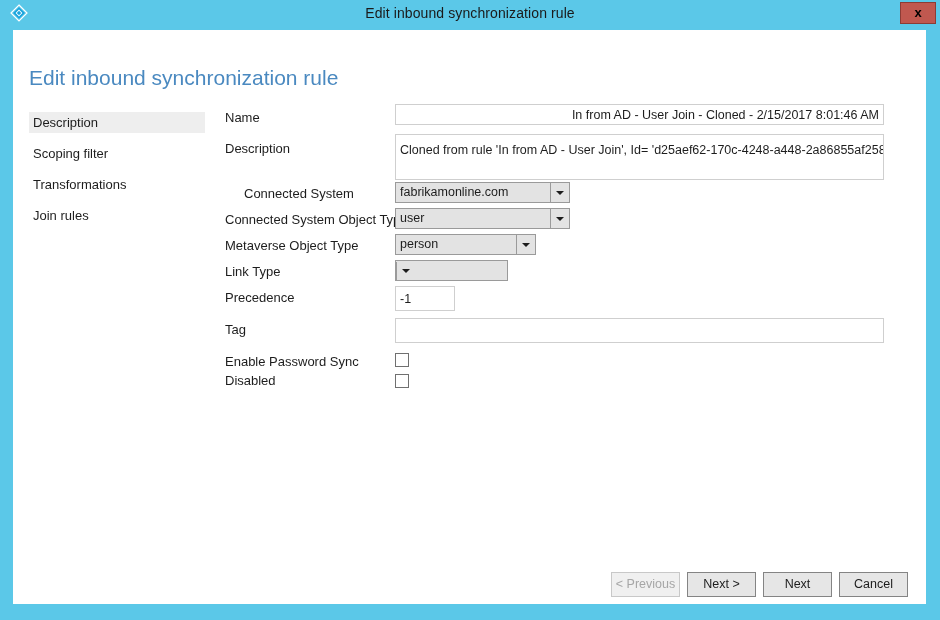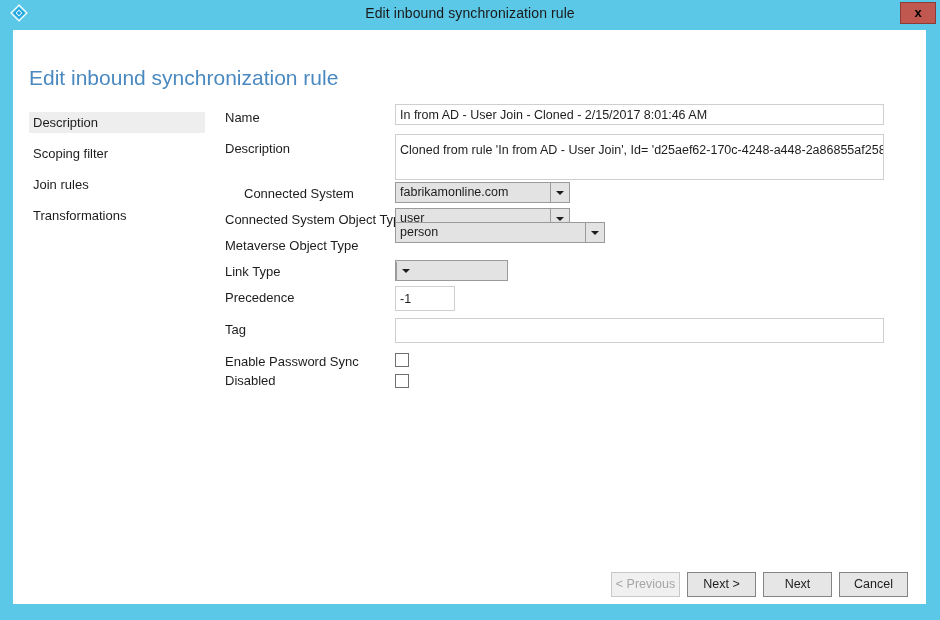--- a/index.html
+++ b/index.html
@@ -238,46 +238,46 @@
     <div id="close-button">x</div>
   </div>
 
   <div id="client">
 
     <div id="page-title">Edit inbound synchronization rule</div>
 
     <div id="sidebar">
       <div class="nav-item selected">Description</div>
       <div class="nav-item">Scoping filter</div>
+      <div class="nav-item">Transformations</div>
       <div class="nav-item">Join rules</div>
-      <div class="nav-item">Transformations</div>
     </div>
 
     <div id="form">
 
       <div class="f-label" style="left:212px; top:80px;">Name</div>
-      <input class="txt f-field" type="text" style="left: 382px; top: 74px; width: 489px; height: 21px;" value="In from AD - User Join - Cloned - 2/15/2017 8:01:46 AM">
+      <input class="txt f-field" type="text" style="left: 382px; top: 74px; width: 489px; height: 21px; text-align: right;" value="In from AD - User Join - Cloned - 2/15/2017 8:01:46 AM">
 
       <div class="f-label" style="left:212px; top:111px;">Description</div>
       <textarea class="txt f-field" rows="1" style="left: 382px; top: 104px; width: 489px; height: 46px;" value="Cloned from rule 'In from AD - User Join', Id= 'd25aef62-170c-4248-a448-2a86855af258', At 2/15/2017 8">Cloned from rule 'In from AD - User Join', Id= 'd25aef62-170c-4248-a448-2a86855af258', At 2/15/2017 8</textarea>
 
       <div class="f-label" style="left:212px; top:156px;margin-left:19px;">Connected System</div>
       <div class="combo f-field" style="left:382px; top:152px; width:175px;">
         <div class="combo-value">fabrikamonline.com</div>
         <div class="combo-arrow"></div>
       </div>
 
       <div class="f-label" style="left:212px; top:182px;">Connected System Object Type</div>
       <div class="combo f-field" style="left:382px; top:178px; width:175px;">
         <div class="combo-value">user</div>
         <div class="combo-arrow"></div>
       </div>
 
       <div class="f-label" style="left:212px; top:208px;">Metaverse Object Type</div>
-      <div class="combo f-field" style="left:382px; top:192px; width:210px;">
+      <div class="combo f-field" style="left:382px; top:204px; width:141px;">
         <div class="combo-value">person</div>
         <div class="combo-arrow"></div>
       </div>
 
       <div class="f-label" style="left:212px; top:234px;">Link Type</div>
       <div class="combo f-field" style="left:382px; top:230px; width:113px;flex-direction:column;">
         <div class="combo-value">Provision</div>
         <div class="combo-arrow"></div>
       </div>
 

